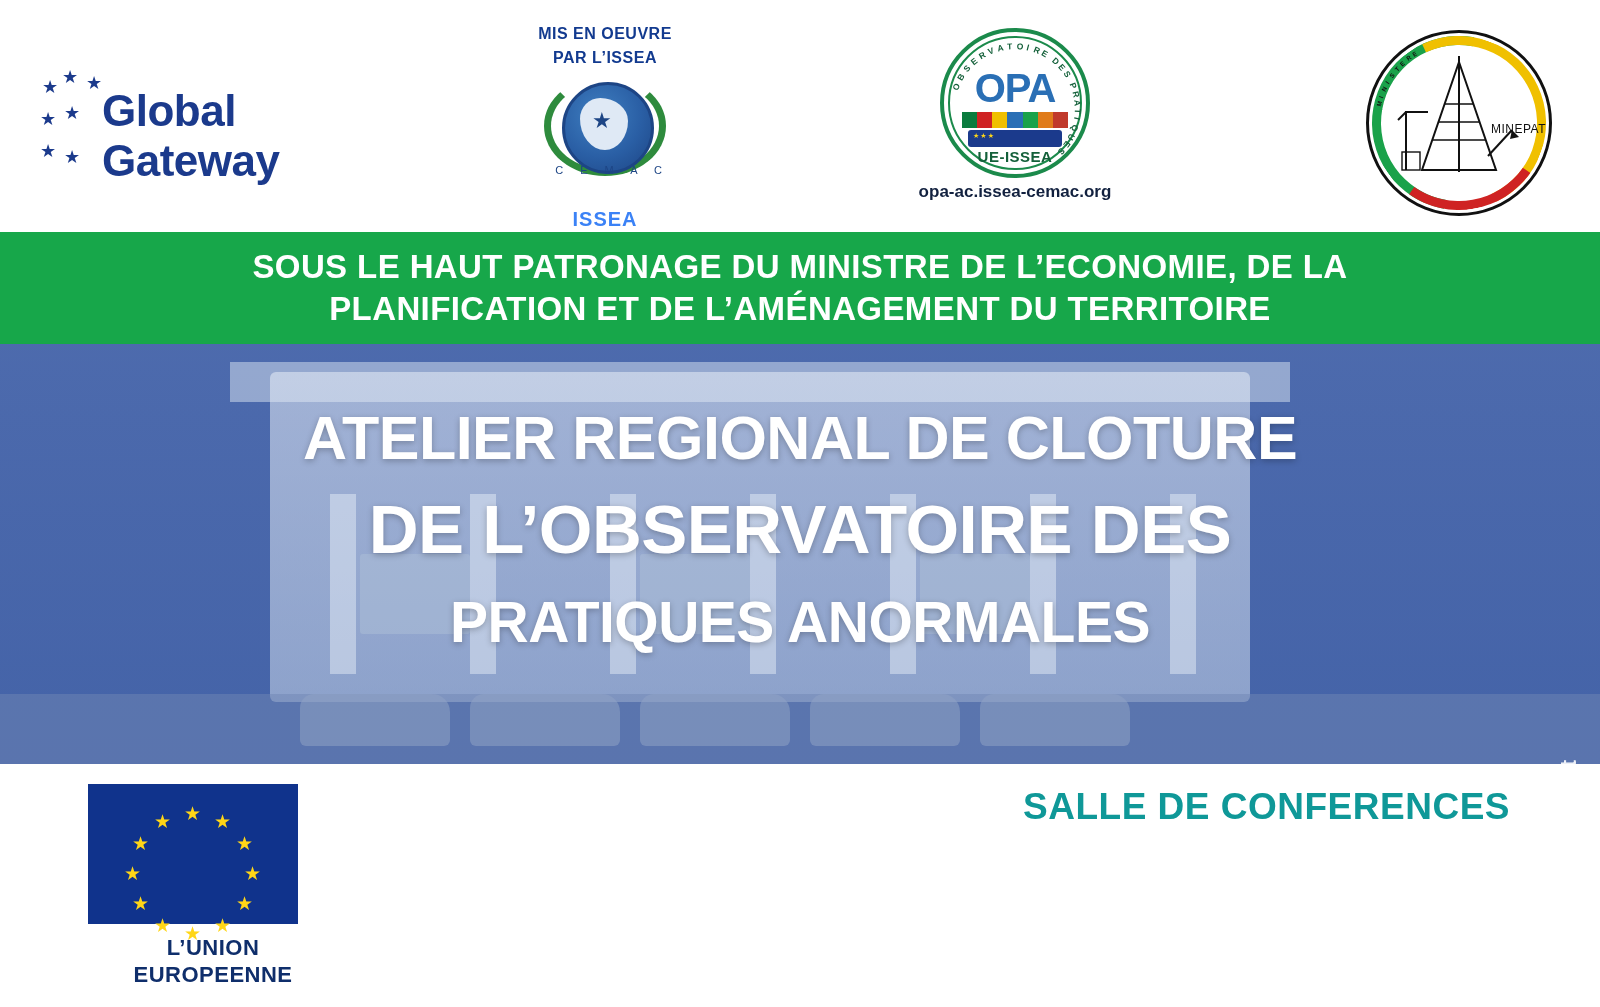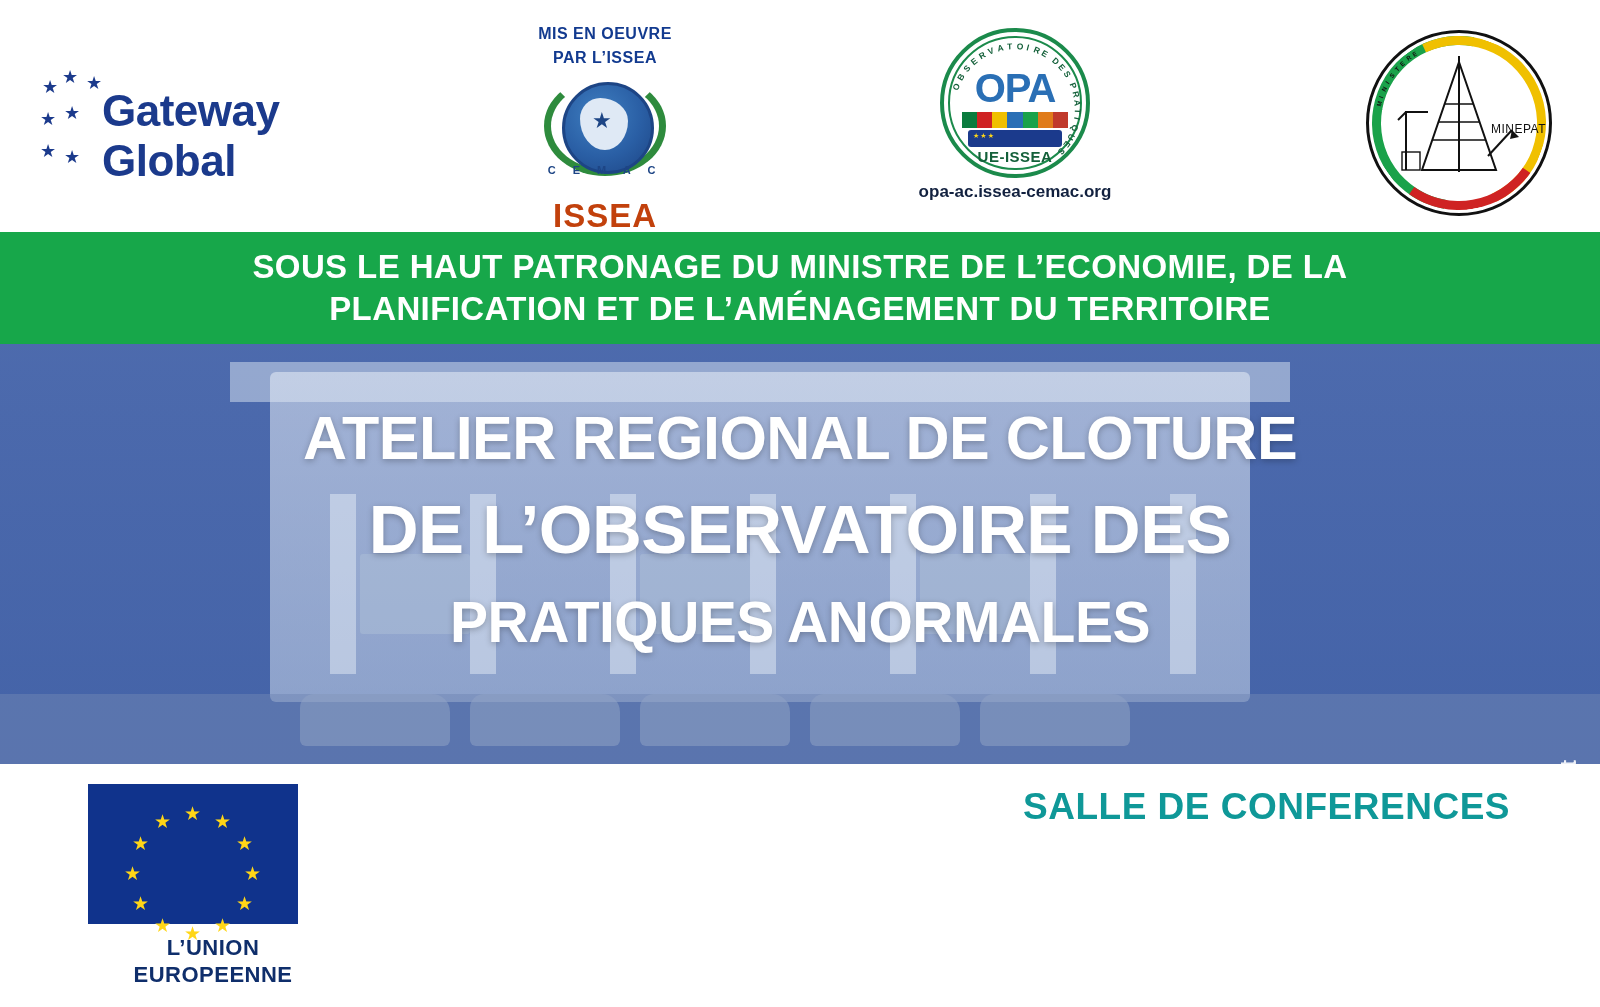--- a/index.html
+++ b/index.html
@@ -32,23 +32,23 @@
   .cemac-circle{position:absolute;left:22px;top:6px;width:86px;height:86px;border-radius:50%;
     background:radial-gradient(circle at 40% 35%, #3f7fc1 0%, #2a5fa5 55%, #1d4585 100%);
     border:3px solid #1d4585;}
   .cemac-cont{position:absolute;left:40px;top:22px;width:48px;height:52px;
     background:#dfe9f5;border-radius:42% 58% 48% 52% / 40% 44% 56% 60%;}
   .cemac-star{position:absolute;left:52px;top:34px;color:#1d4585;font-size:22px;line-height:22px;}
   .wreath{position:absolute;left:4px;top:0;width:122px;height:100px;
     border:7px solid #2e8b3d;border-radius:50%;
     border-top-color:transparent;border-left-color:#2e8b3d;border-right-color:#2e8b3d;
     box-sizing:border-box;}
-  .cemac-letters{position:absolute;left:0;top:88px;width:130px;color:#1d4585;
-    font-size:11px;font-weight:bold;letter-spacing:7px;text-align:center;}
-  .issea{color:#c2410c;font-size:33px;font-weight:bold;letter-spacing:1px;margin-top:3px;}
+  .cemac-letters{position:absolute;left:7px;top:88px;width:130px;color:#1d4585;
+    font-size:11px;font-weight:normal;letter-spacing:7px;text-align:center;}
+  .issea{color:#3b82f6;font-size:20px;font-weight:bold;letter-spacing:1px;margin-top:14px;}
 
   
   .opa{position:absolute;left:890px;top:28px;width:250px;height:200px;text-align:center;}
   .opa-logo{position:relative;margin:0 auto;width:186px;height:150px;}
   .opa-ring{position:absolute;left:18px;top:0;width:150px;height:150px;border-radius:50%;
     background:#ffffff;border:4px solid #1b8a4b;box-sizing:border-box;}
   .opa-ring2{position:absolute;left:26px;top:8px;width:134px;height:134px;border-radius:50%;
     border:2px solid #1b8a4b;box-sizing:border-box;}
   .opa-arc-text{position:absolute;left:18px;top:6px;width:150px;height:150px;}
   .opa-arc-text span{position:absolute;left:50%;top:50%;font-size:8.5px;font-weight:bold;
@@ -145,22 +145,22 @@
       <div class="gg-stars">
         <span class="gg-star" style="left:22px;top:0;">★</span>
         <span class="gg-star" style="left:46px;top:6px;">★</span>
         <span class="gg-star" style="left:2px;top:10px;">★</span>
         <span class="gg-star" style="left:0px;top:42px;">★</span>
         <span class="gg-star" style="left:24px;top:36px;">★</span>
         <span class="gg-star" style="left:0px;top:74px;">★</span>
         <span class="gg-star" style="left:24px;top:80px;">★</span>
       </div>
       <div class="gg-text">
+        <div>Global</div>
         <div>Gateway</div>
-        <div>Global</div>
       </div>
     </div>
 
     <div class="cemac">
       <div class="cemac-top">MIS EN OEUVRE</div>
       <div class="cemac-top">PAR L’ISSEA</div>
       <div class="cemac-logo">
         <div class="wreath"></div>
         <div class="cemac-circle"></div>
         <div class="cemac-cont"></div>

